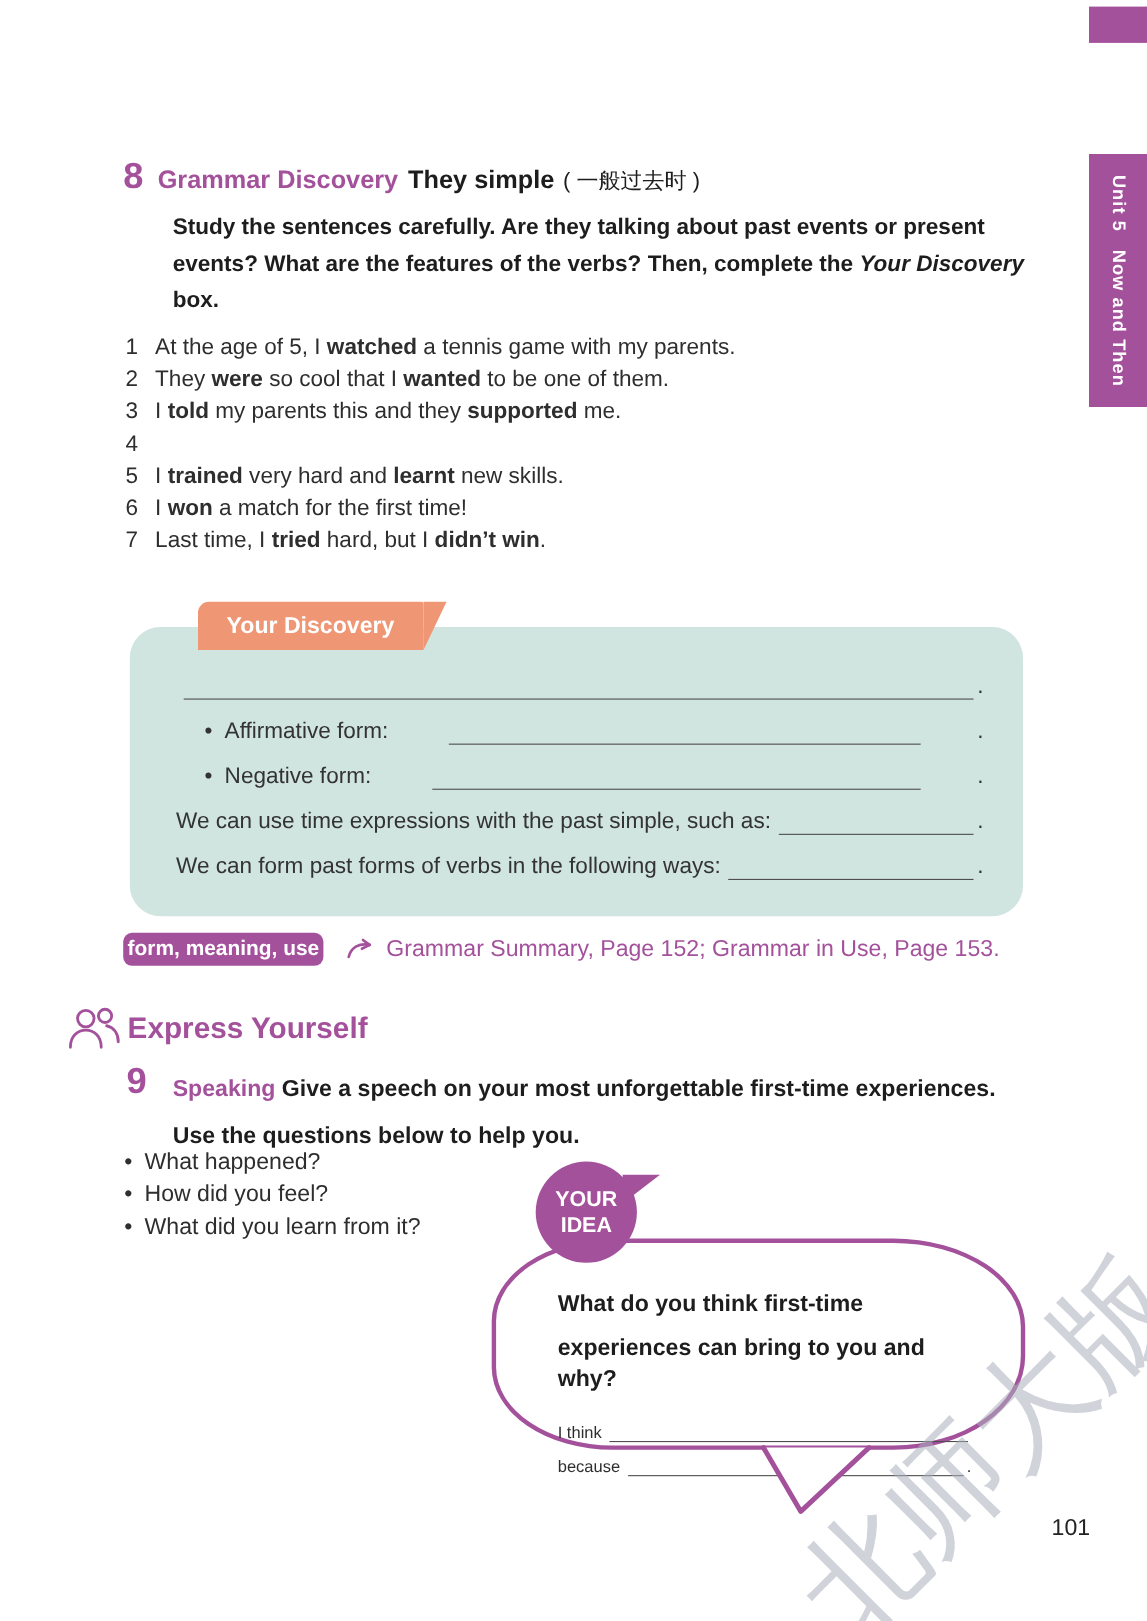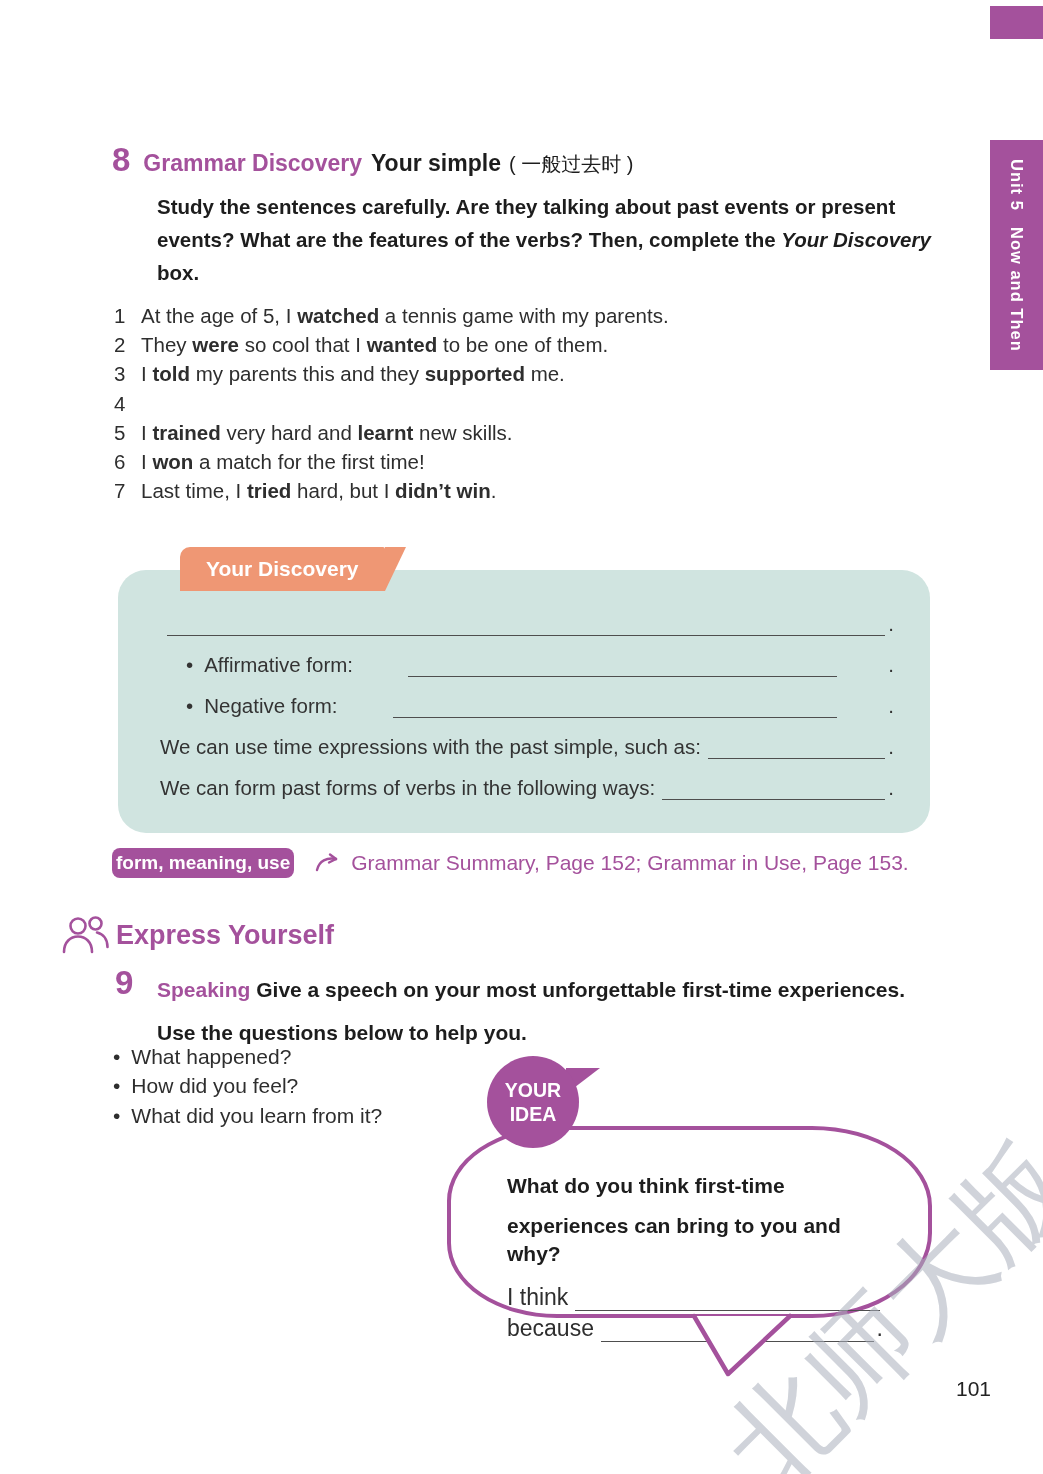--- a/index.html
+++ b/index.html
@@ -105,21 +105,21 @@
     border-top:26px solid var(--purple); border-right:34px solid transparent;
   }
   .speech-bubble{
     position:absolute; left:447px; top:1126px; width:485px; height:192px; background:#fff;
     border:4.5px solid var(--purple);
     border-radius:110px 120px 120px 110px / 75px 80px 85px 75px;
     z-index:2; padding:30px 45px 0 56px;
   }
   .bubble-q{ font-size:21px; font-weight:700; line-height:28px; color:var(--ink);margin-top:12px; }
   .bubble-lines{ margin-top:12px; }
-  .bline{ display:flex; align-items:flex-end; height:31px; font-size:23px; color:var(--body); }
+  .bline{ display:flex; align-items:flex-end; height:31px; font-size:15px; color:var(--body); }
   .bline .pre{ flex:none; white-space:pre; }
   .bubble-tail{ position:absolute; left:688px; top:1312px; z-index:3; }
 
   
   .page-number{ position:absolute; left:956px; top:1377px; font-size:21px; color:#222; }
   .watermark{
     position:absolute; left:683px; top:1243px; z-index:6; pointer-events:none;
     font-size:108px; color:#aab0bc; opacity:0.55; white-space:nowrap;
     transform:rotate(-45deg); font-family:"Liberation Serif","DejaVu Serif",serif;
   }
@@ -131,21 +131,21 @@
 
   <div class="corner-marker"></div>
   <div class="unit-tab">
     <span class="unit-num">Unit 5</span>
     <span class="unit-name">Now and Then</span>
   </div>
 
   <div class="s8-header">
     <span class="big-num">8</span>
     <span class="h-label">Grammar Discovery</span>
-    <span class="h-topic">Your simple</span>
+    <span class="h-topic">They simple</span>
     <span class="h-cn">( 一般过去时 )</span>
   </div>
 
   <div class="instructions"><span class="rb">Study the sentences carefully. Are they talking about past events or present events? What are the features of the verbs? Then, complete the </span><span class="rb ri">Your Discovery</span><span class="rb"> box.</span></div>
 
   <div class="sentence-list">
     <div class="srow">
       <span class="snum">1</span>
       <span class="stext"><span>At the age of 5, I </span><span class="rb">watched</span><span> a tennis game with my parents.</span></span>
     </div>

